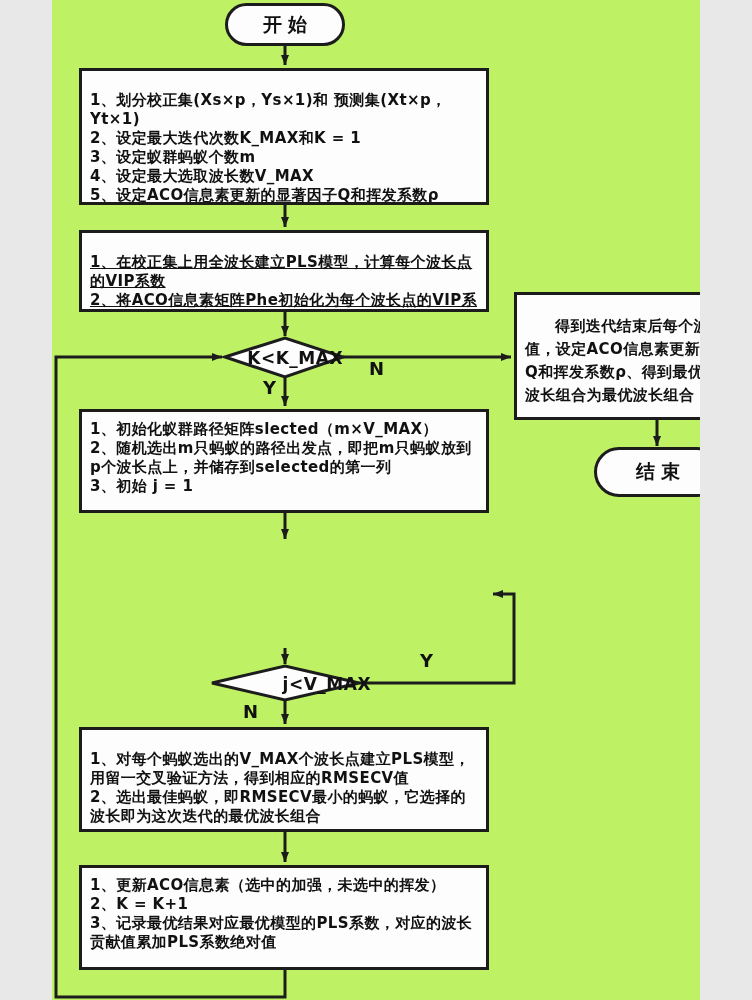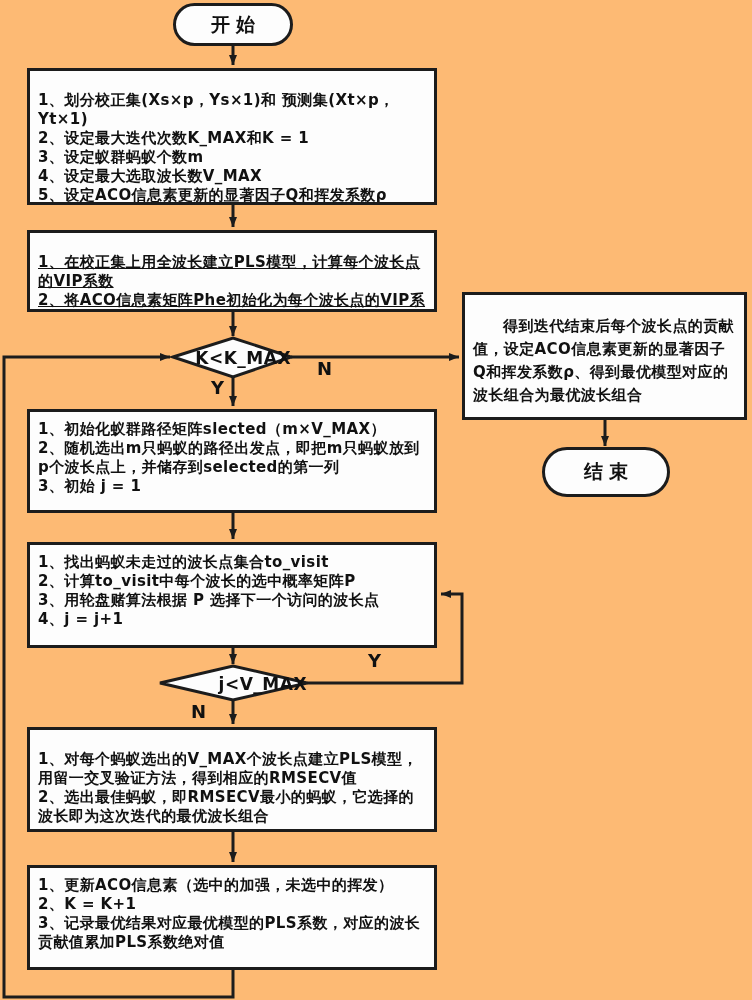--- a/index.html
+++ b/index.html
@@ -1,18 +1,18 @@
 <!DOCTYPE html>
 <html><head>
 <meta charset="utf-8">
 <style>
   html,body{margin:0;padding:0;background:#e8e8e8;}
   .canvas{
-    position:relative;width:752px;height:1000px;margin:0 auto;
-    background:#fdba74;overflow:hidden;
+    position:relative;width:648px;height:1000px;margin:0 auto;
+    background:#bef264;overflow:hidden;
     font-family:"DejaVu Sans",sans-serif;color:#111;
   }
   .connectors{position:absolute;left:0;top:0;width:752px;height:1000px;}
   .box{
     position:absolute;box-sizing:border-box;
     border:3px solid #1c1c1c;background:#fdfdfd;
     font-weight:bold;font-size:15px;line-height:19px;
     letter-spacing:0.4px;padding:20px 8px;
     white-space:pre-line;overflow:hidden;
   }
@@ -87,26 +87,22 @@
   <div class="box rightbox" style="left:462px;top:292px;width:285px;height:128px;">得到迭代结束后每个波长点的贡献值，设定ACO信息素更新的显著因子Q和挥发系数ρ、得到最优模型对应的波长组合为最优波长组合</div>
 
   <div class="terminator" style="left:542px;top:447px;width:128px;height:50px;">
     <span>结束</span>
   </div>
 
   <div class="box" style="left:27px;top:409px;width:410px;height:104px;padding-top:8px;">1、初始化蚁群路径矩阵slected（m×V_MAX）
 2、随机选出m只蚂蚁的路径出发点，即把m只蚂蚁放到p个波长点上，并储存到selected的第一列
 3、初始 j = 1</div>
 
-  <div class="box" style="left:27px;top:542px;width:410px;height:106px;padding-top:8px;">1、找出蚂蚁未走过的波长点集合to_visit
-2、计算to_visit中每个波长的选中概率矩阵P
-3、用轮盘赌算法根据 P 选择下一个访问的波长点
-4、j = j+1</div>
 
-  <div class="dlabel" style="left:160px;top:675px;width:147px;">j&lt;V_MAX</div>
+  <div class="dlabel" style="left:172px;top:675px;width:147px;">j&lt;V_MAX</div>
 
   <div class="blabel" style="left:368px;top:652px;">Y</div>
 
   <div class="blabel" style="left:191px;top:703px;">N</div>
 
   <div class="box" style="left:27px;top:727px;width:410px;height:105px;">1、对每个蚂蚁选出的V_MAX个波长点建立PLS模型，用留一交叉验证方法，得到相应的RMSECV值
 2、选出最佳蚂蚁，即RMSECV最小的蚂蚁，它选择的波长即为这次迭代的最优波长组合</div>
 
   <div class="box" style="left:27px;top:865px;width:410px;height:105px;padding-top:8px;">1、更新ACO信息素（选中的加强，未选中的挥发）
 2、K = K+1

